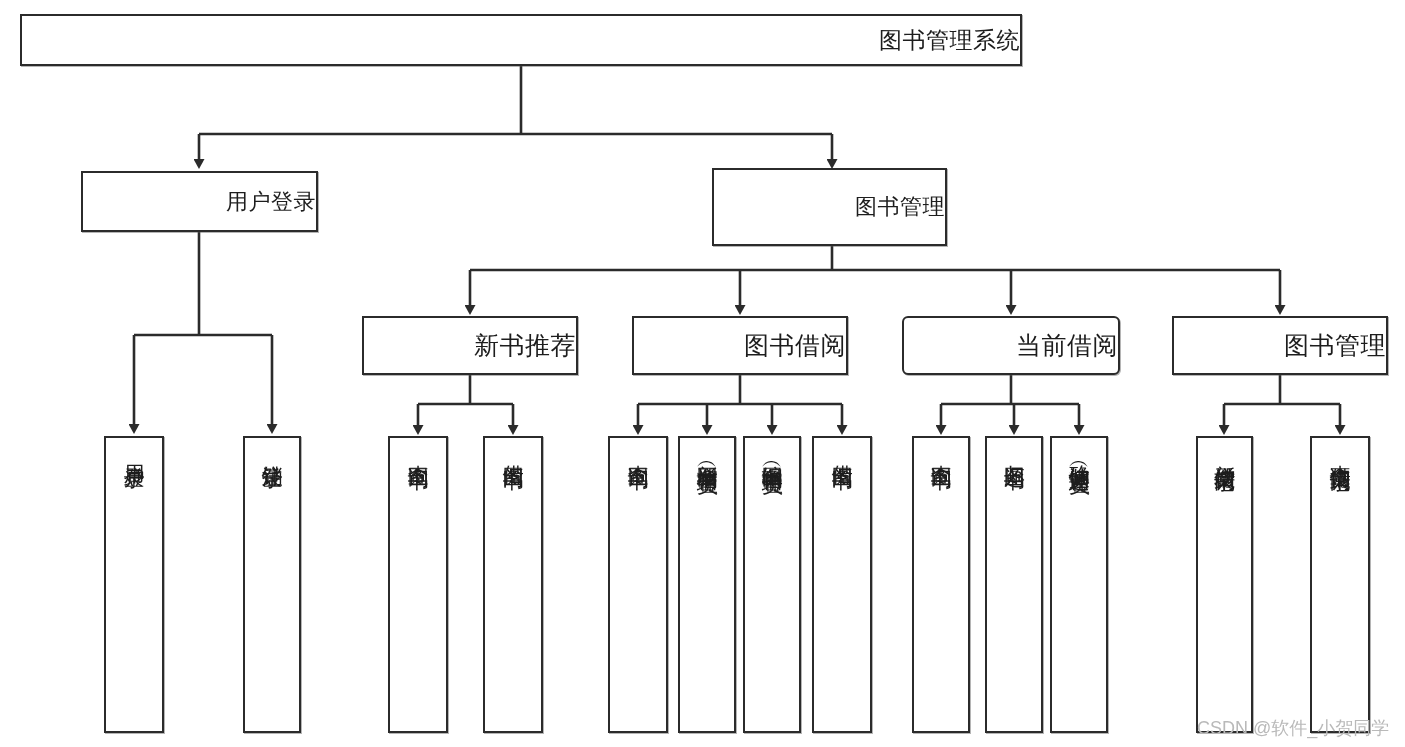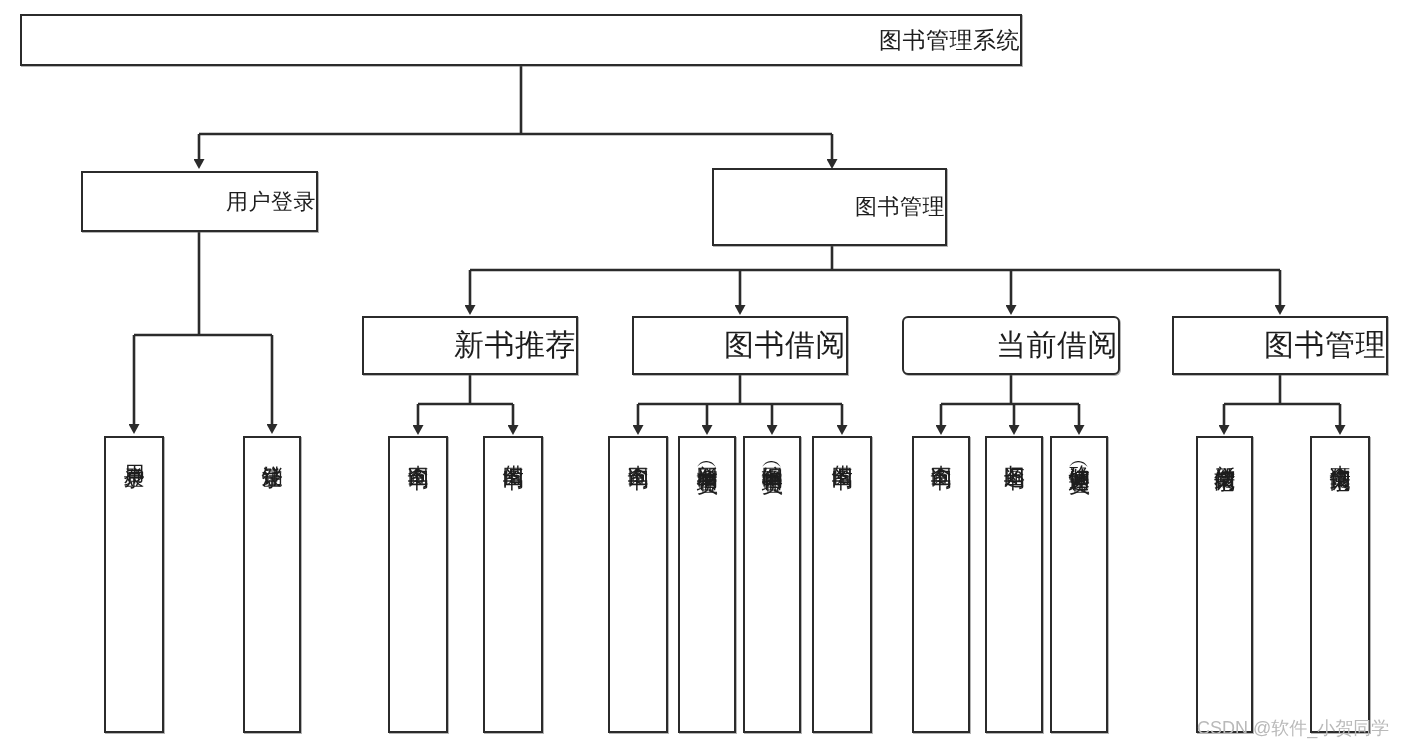--- a/index.html
+++ b/index.html
@@ -39,21 +39,21 @@
   .node-label {
     display: block;
     letter-spacing: 0.5px;
     white-space: nowrap;
   }
   
   .lvl0 .node-label { font-size: 23px; }
   
   .lvl1 .node-label { font-size: 22px; }
   
-  .lvl2 .node-label { font-size: 30px; }
+  .lvl2 .node-label { font-size: 25px; }
   
   .leaf {
     align-items: flex-start;
     justify-content: center;
     padding-top: 10px;
   }
   .leaf .node-label {
     writing-mode: vertical-rl;
     text-orientation: upright;
     font-size: 21px;

